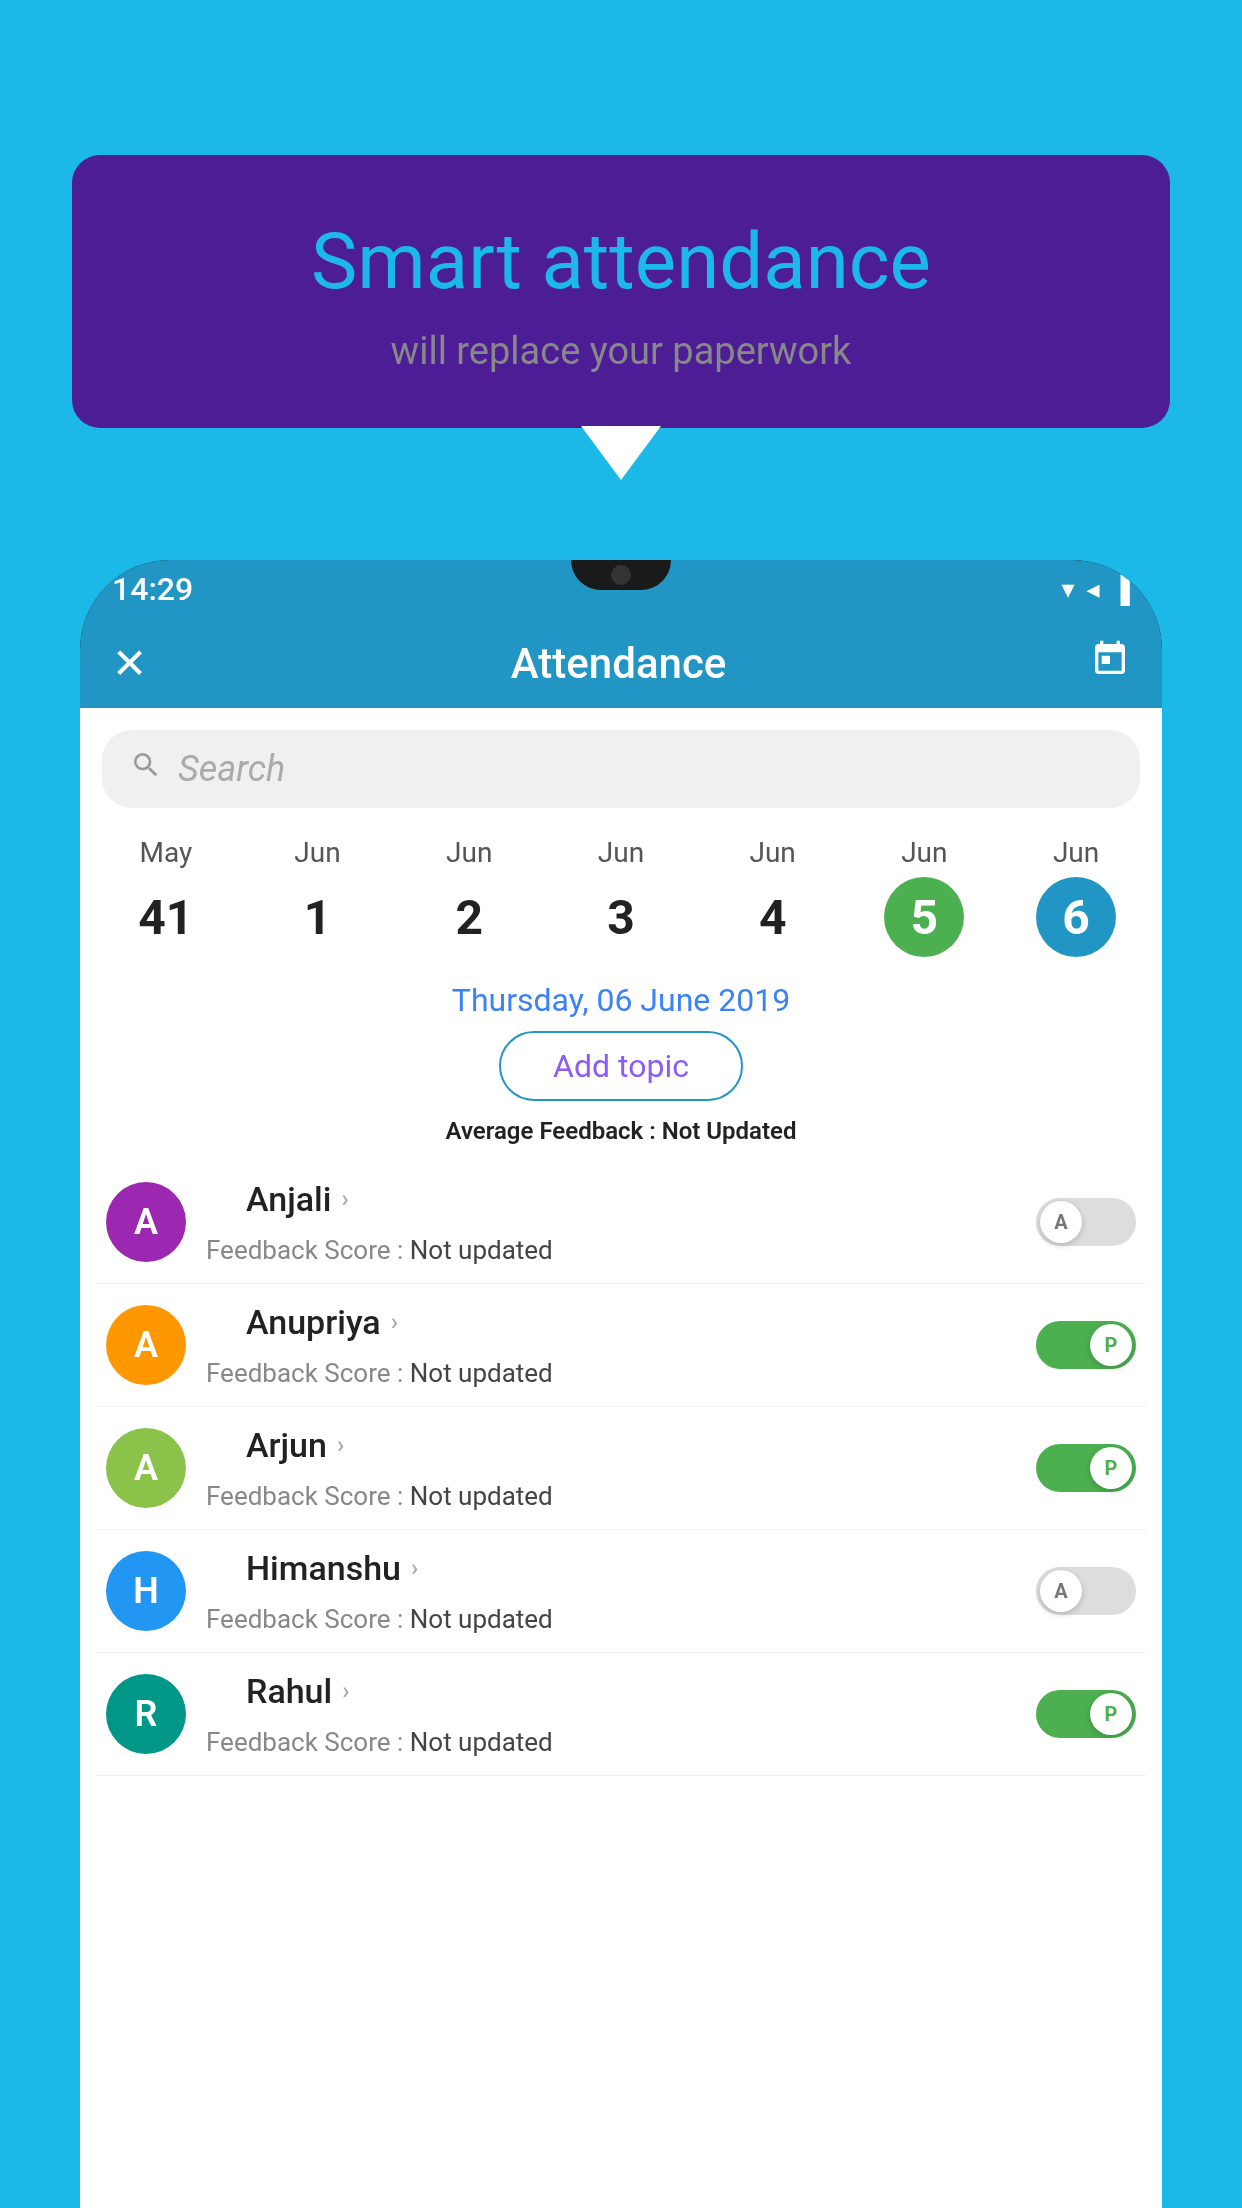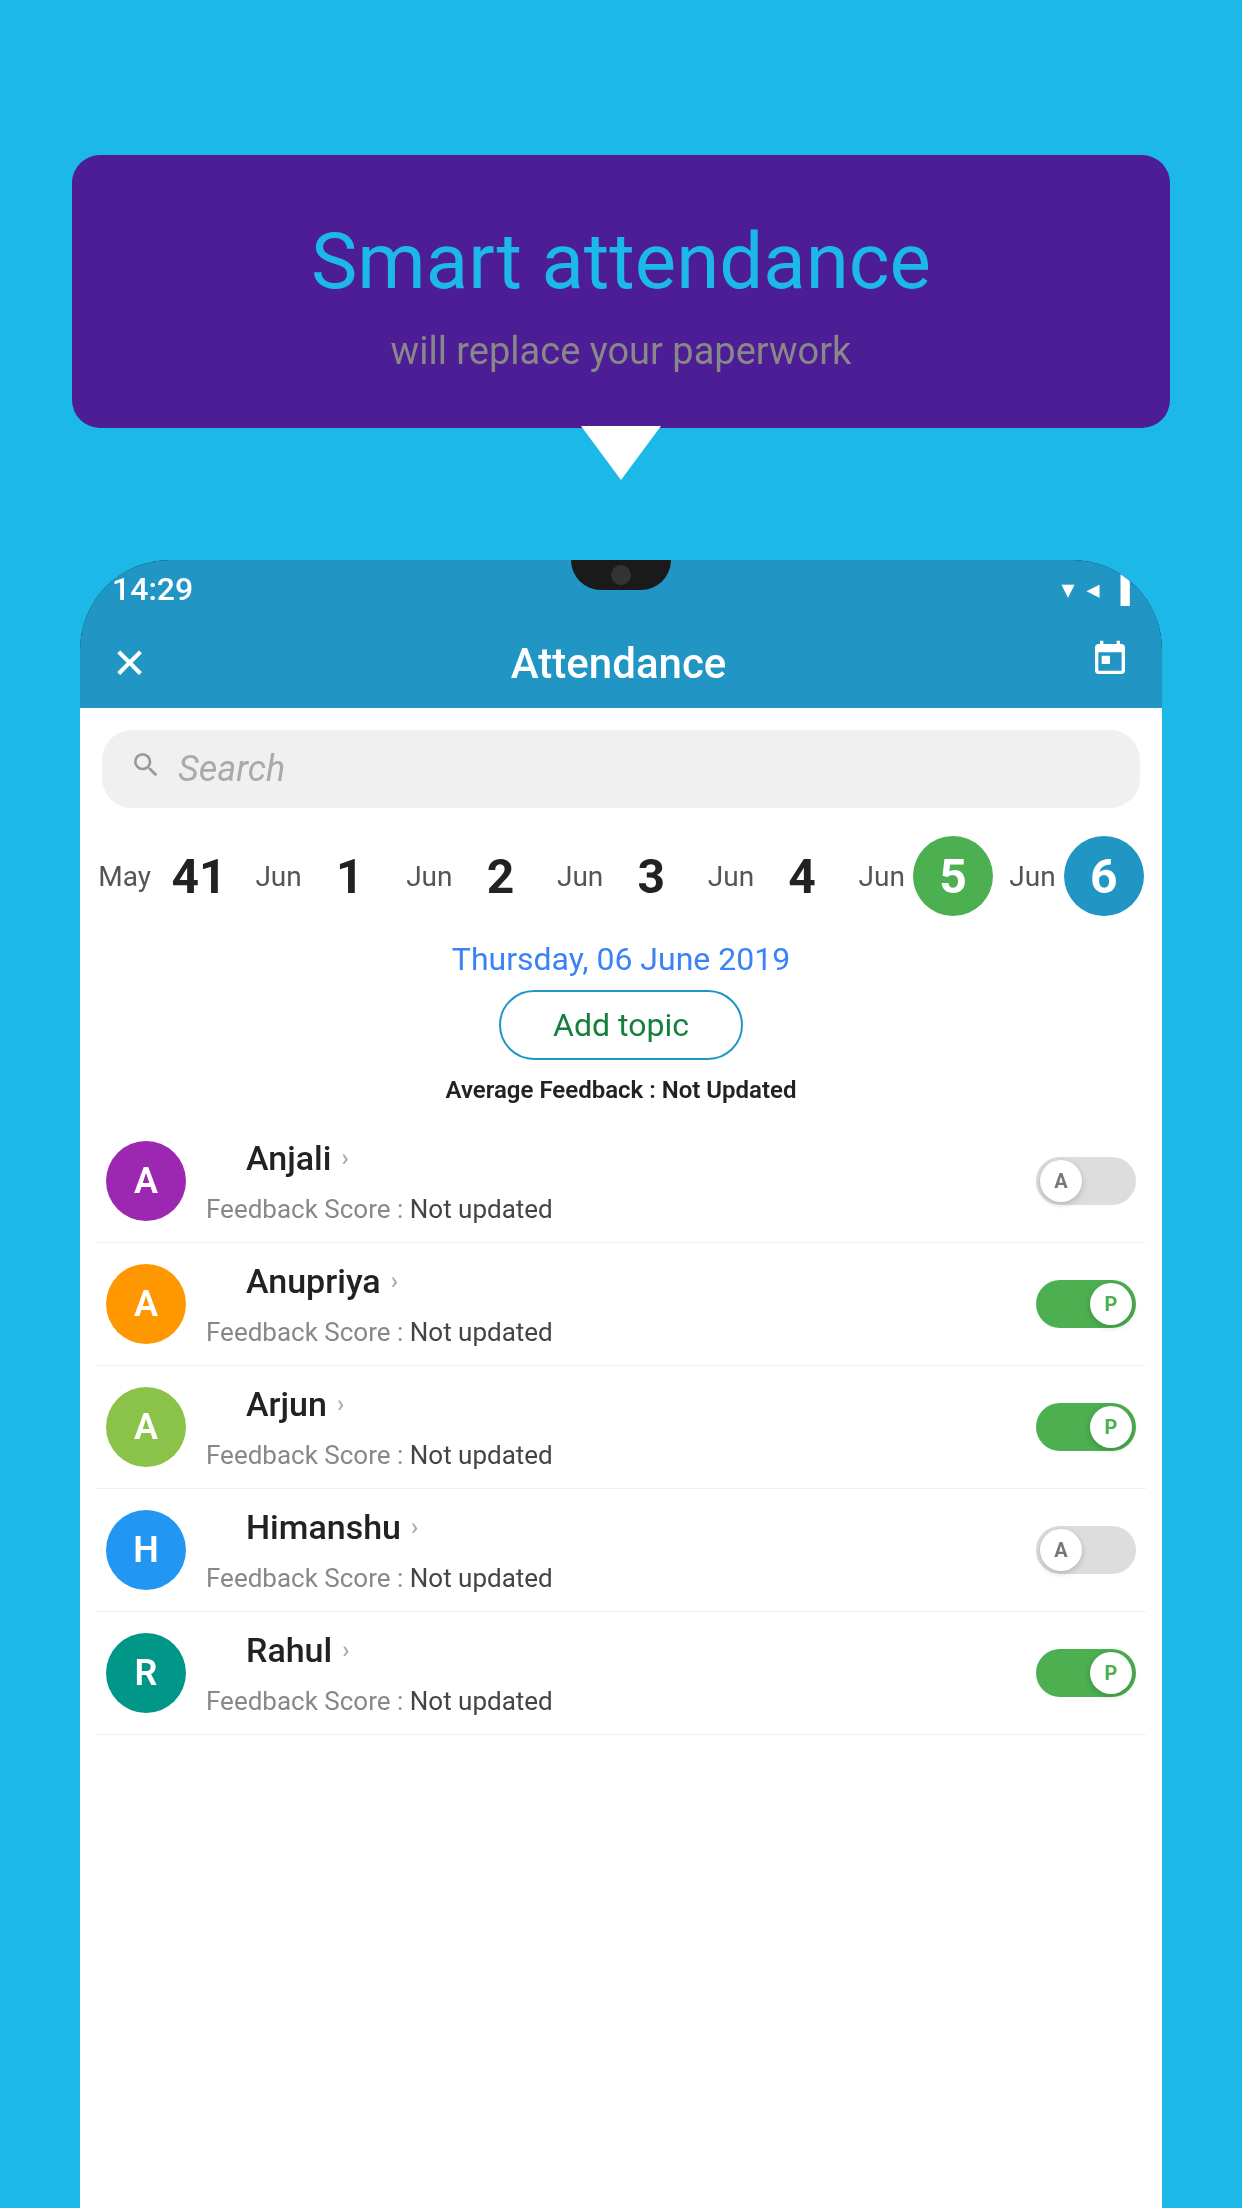--- a/index.html
+++ b/index.html
@@ -159,21 +159,21 @@
 
     
     .date-row {
       display: flex;
       align-items: flex-end;
       justify-content: space-around;
       padding: 18px 10px 10px;
     }
     .date-item {
       display: flex;
-      flex-direction: row;
+      flex-direction: column;
       align-items: center;
       gap: 8px;
     }
     .date-month {
       font-size: 28px;
       color: #555;
       font-weight: 400;
     }
     .date-num {
       font-size: 48px;
@@ -205,21 +205,21 @@
     }
 
     
     .add-topic-btn {
       display: block;
       margin: 0 auto 16px;
       border: 2px solid #2196C4;
       border-radius: 40px;
       padding: 14px 52px;
       font-size: 32px;
-      color: #15803d;
+      color: #8b5cf6;
       background: white;
       text-align: center;
       width: fit-content;
       cursor: pointer;
     }
 
     
     .avg-feedback {
       text-align: center;
       font-size: 24px;

